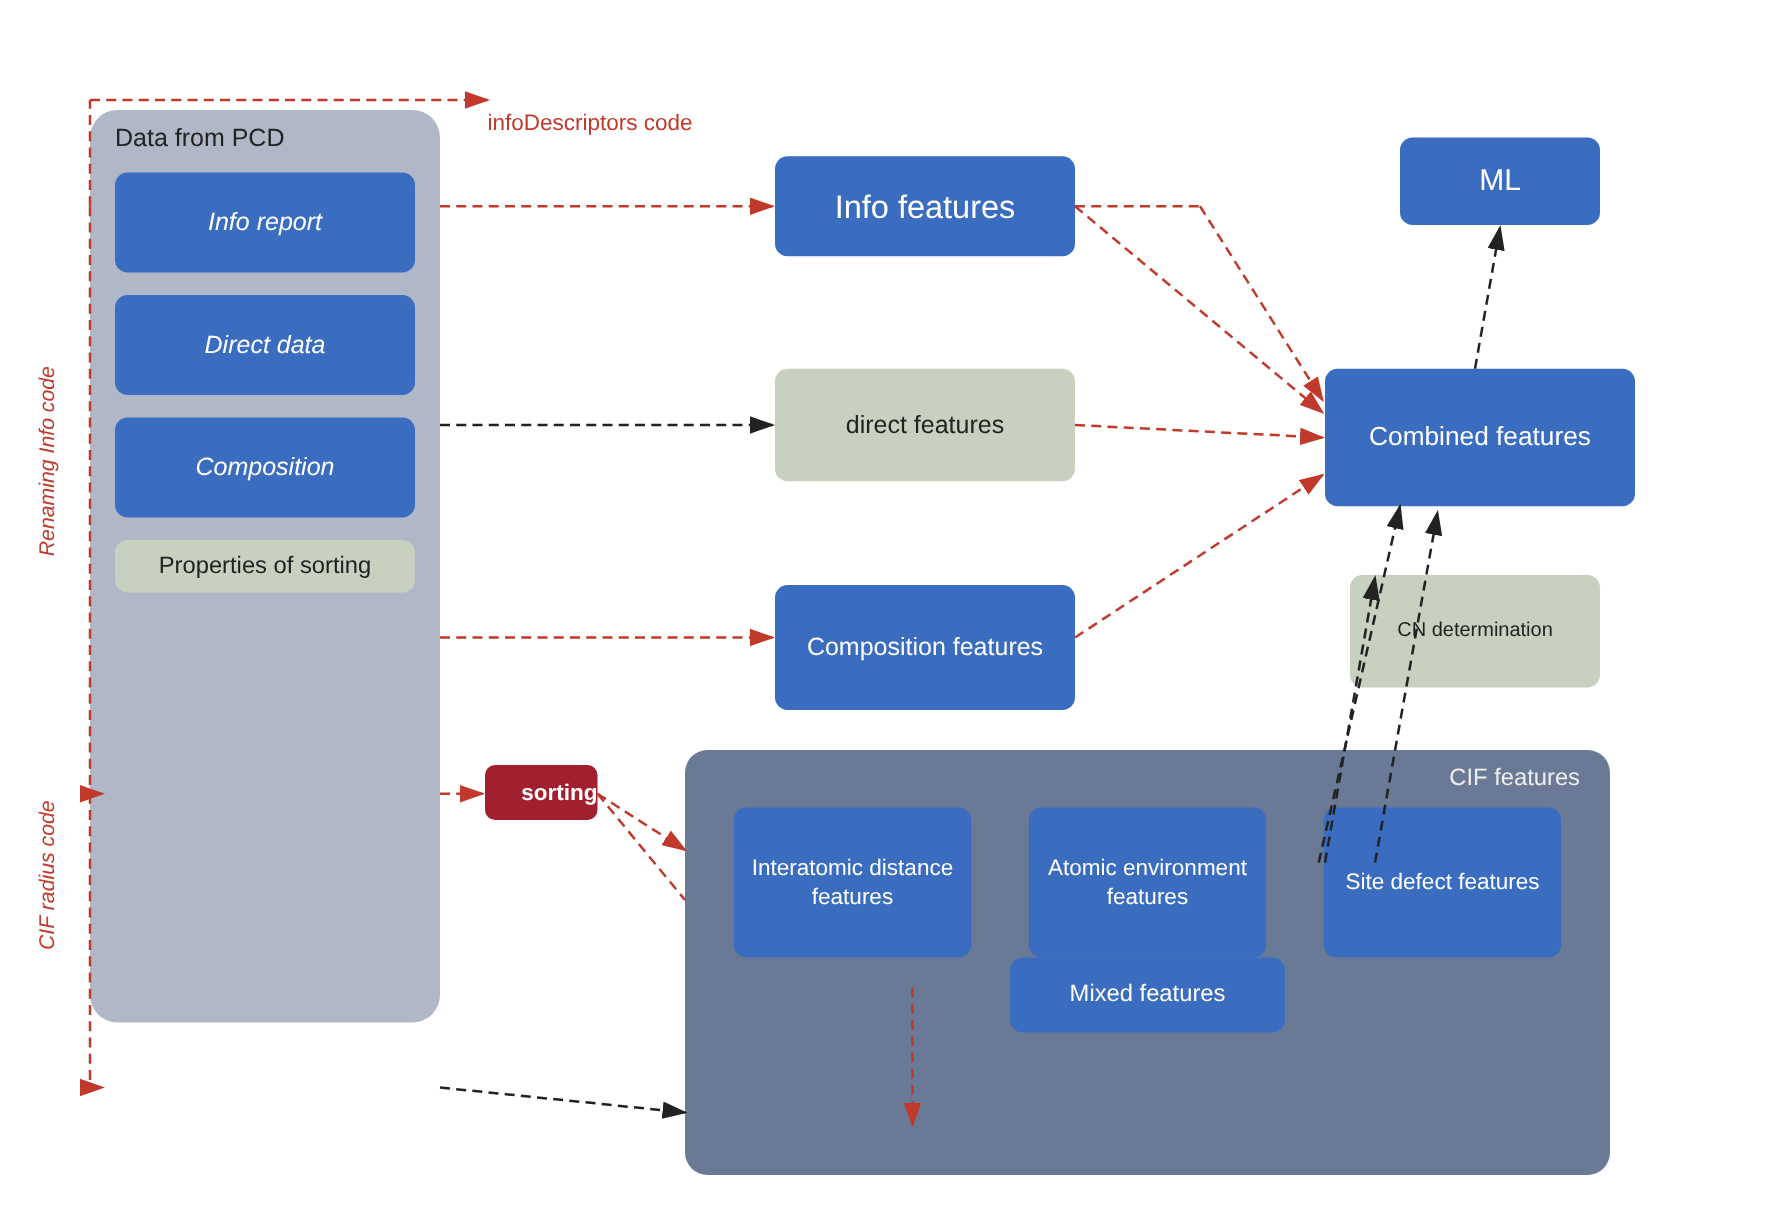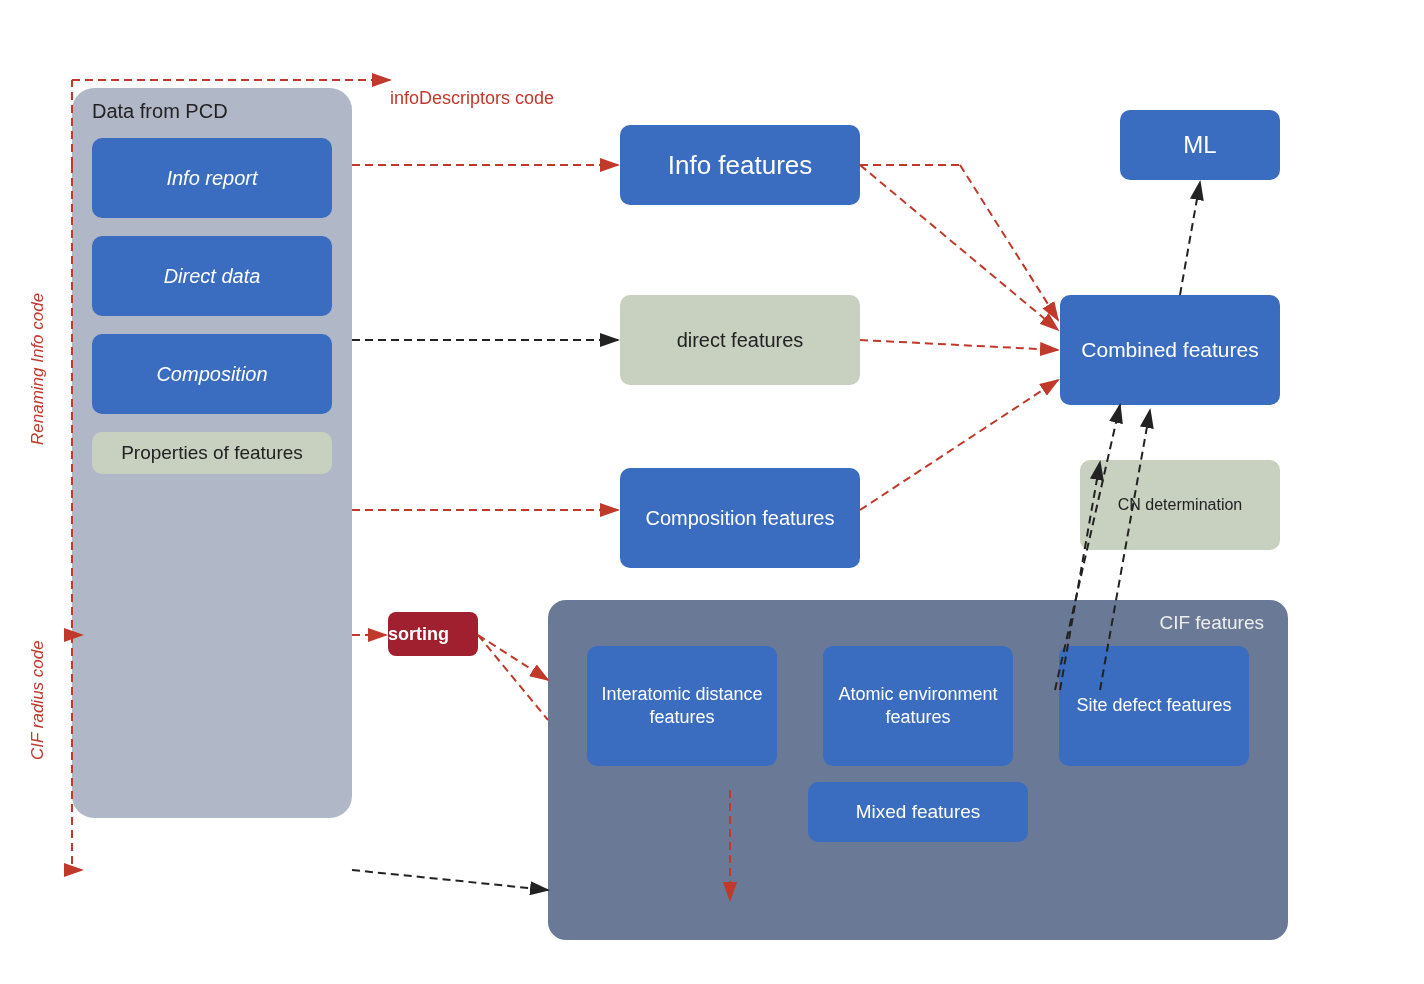--- a/index.html
+++ b/index.html
@@ -105,21 +105,21 @@
       top: 612px;
       width: 90px;
       height: 44px;
       background: #a02030;
       color: #fff;
       border-radius: 8px;
       font-size: 18px;
       font-weight: bold;
       display: flex;
       align-items: center;
-      justify-content: flex-start;
+      justify-content: flex-end;
     }
 
     
     .side-label {
       position: absolute;
       font-size: 17px;
       color: #c0392b;
       font-style: italic;
       font-weight: 500;
       writing-mode: vertical-rl;
@@ -154,21 +154,21 @@
     <div class="blue-box tall">
       <span>Info report</span>
     </div>
     <div class="blue-box tall">
       <span>Direct data</span>
     </div>
     <div class="blue-box tall">
       <span>Composition</span>
     </div>
     <div class="graygreen-box tall">
-      <span>Properties of features</span>
+      <span>Properties of sorting</span>
     </div>
   </div>
 
   <div class="side-label" style="left:28px; top:165px; height:280px; display:flex; align-items:center;">
     <span>Renaming Info code</span>
   </div>
   <div class="side-label" style="left:28px; top:560px; height:200px; display:flex; align-items:center;">
     <span>CIF radius code</span>
   </div>
 
@@ -181,21 +181,21 @@
   </div>
 
   <div class="graygreen-box box-absolute" style="left:620px; top:295px; width:240px; height:90px; font-size:20px;">
     <span>direct features</span>
   </div>
 
   <div class="blue-box box-absolute" style="left:620px; top:468px; width:240px; height:100px; font-size:20px; line-height:1.3;">
     <span>Composition features</span>
   </div>
 
-  <div class="blue-box box-absolute" style="left:1060px; top:295px; width:220px; height:110px; font-size:21px; line-height:1.3;">
+  <div class="blue-box box-absolute" style="left:1060px; top:295px; width:248px; height:110px; font-size:21px; line-height:1.3;">
     <span>Combined features</span>
   </div>
 
   <div class="blue-box box-absolute" style="left:1120px; top:110px; width:160px; height:70px; font-size:24px;">
     <span>ML</span>
   </div>
 
   <div class="graygreen-box box-absolute" style="left:1080px; top:460px; width:200px; height:90px; font-size:16px; line-height:1.3;">
     <span>CN determination</span>
   </div>
@@ -211,21 +211,21 @@
         <span>Interatomic distance features</span>
       </div>
       <div class="blue-box" style="width:190px; height:120px; font-size:18px; line-height:1.3;">
         <span>Atomic environment features</span>
       </div>
       <div class="blue-box" style="width:190px; height:120px; font-size:18px; line-height:1.3;">
         <span>Site defect features</span>
       </div>
     </div>
 
-    <div class="blue-box" style="width:220px; height:60px; font-size:19px; margin: 16px auto 0 auto;">
+    <div class="blue-box" style="width:220px; height:60px; font-size:19px; margin: 0 auto 0 auto;">
       <span>Mixed features</span>
     </div>
   </div>
 
   <svg class="arrows-svg">
     <defs>
       <marker id="arrowRed" markerWidth="10" markerHeight="7" refX="9" refY="3.5" orient="auto">
         <polygon points="0 0, 10 3.5, 0 7" fill="#c0392b"></polygon>
       </marker>
       <marker id="arrowBlack" markerWidth="10" markerHeight="7" refX="9" refY="3.5" orient="auto">

